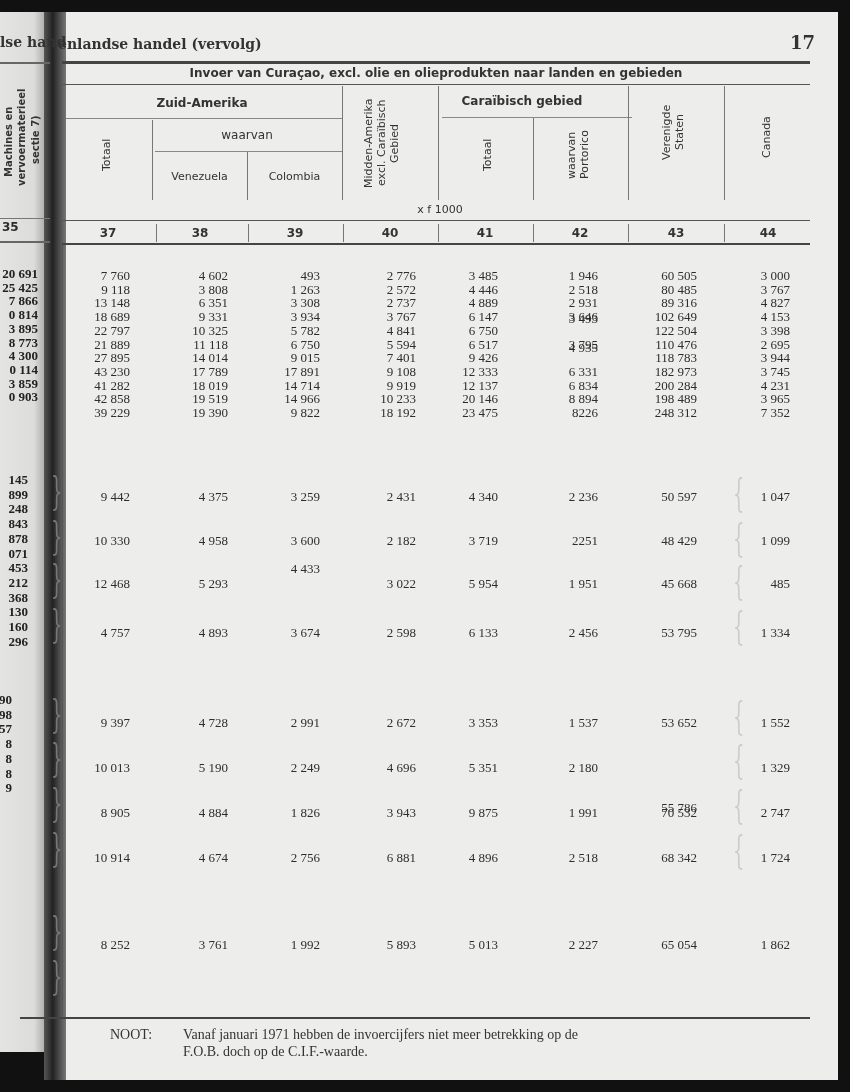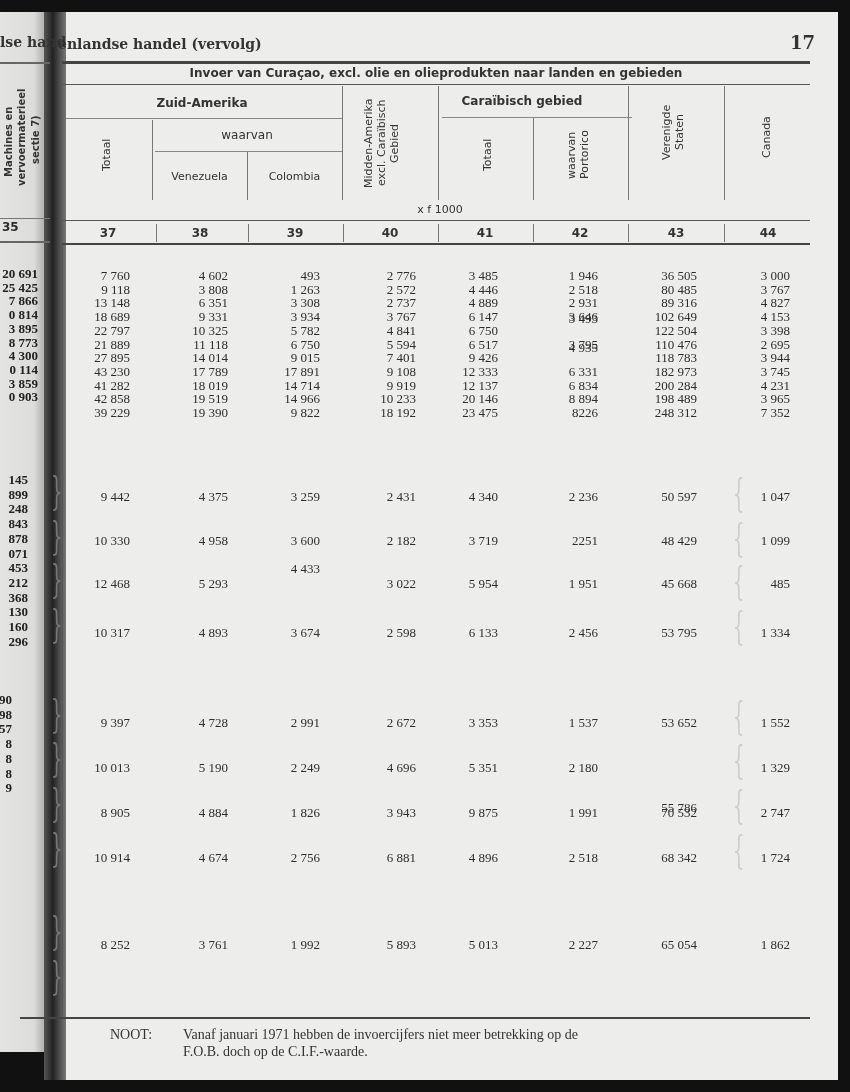--- a/index.html
+++ b/index.html
@@ -123,21 +123,21 @@
 
 <div class="vline" style="left:62px;top:245px;height:770px;background:#555;width:1px;"></div>
 
 <div id="body-rows">
     <div class="cell" style="top: 268px; left: 60px; width: 70px;">7 760</div>
     <div class="cell" style="top: 268px; left: 158px; width: 70px;">4 602</div>
     <div class="cell" style="top: 268px; left: 250px; width: 70px;">493</div>
     <div class="cell" style="top: 268px; left: 346px; width: 70px;">2 776</div>
     <div class="cell" style="top: 268px; left: 428px; width: 70px;">3 485</div>
     <div class="cell" style="top: 268px; left: 528px; width: 70px;">1 946</div>
-    <div class="cell" style="top: 268px; left: 627px; width: 70px;">36 505</div>
+    <div class="cell" style="top: 268px; left: 627px; width: 70px;">60 505</div>
     <div class="cell" style="top: 268px; left: 720px; width: 70px;">3 000</div>
     <div class="cell" style="top: 281.7px; left: 60px; width: 70px;">9 118</div>
     <div class="cell" style="top: 281.7px; left: 158px; width: 70px;">3 808</div>
     <div class="cell" style="top: 281.7px; left: 250px; width: 70px;">1 263</div>
     <div class="cell" style="top: 281.7px; left: 346px; width: 70px;">2 572</div>
     <div class="cell" style="top: 281.7px; left: 428px; width: 70px;">4 446</div>
     <div class="cell" style="top: 281.7px; left: 528px; width: 70px;">2 518</div>
     <div class="cell" style="top: 281.7px; left: 627px; width: 70px;">80 485</div>
     <div class="cell" style="top: 281.7px; left: 720px; width: 70px;">3 767</div>
     <div class="cell" style="top: 295.4px; left: 60px; width: 70px;">13 148</div>
@@ -229,21 +229,21 @@
     <div class="cell" style="top: 533px; left: 627px; width: 70px;">48 429</div>
     <div class="cell" style="top: 533px; left: 720px; width: 70px;">1 099</div>
     <div class="cell" style="top: 576px; left: 60px; width: 70px;">12 468</div>
     <div class="cell" style="top: 576px; left: 158px; width: 70px;">5 293</div>
     <div class="cell" style="top: 561px; left: 250px; width: 70px;">4 433</div>
     <div class="cell" style="top: 576px; left: 346px; width: 70px;">3 022</div>
     <div class="cell" style="top: 576px; left: 428px; width: 70px;">5 954</div>
     <div class="cell" style="top: 576px; left: 528px; width: 70px;">1 951</div>
     <div class="cell" style="top: 576px; left: 627px; width: 70px;">45 668</div>
     <div class="cell" style="top: 576px; left: 720px; width: 70px;">485</div>
-    <div class="cell" style="top: 625px; left: 60px; width: 70px;">10 317</div>
+    <div class="cell" style="top: 625px; left: 60px; width: 70px;">4 757</div>
     <div class="cell" style="top: 625px; left: 158px; width: 70px;">4 893</div>
     <div class="cell" style="top: 625px; left: 250px; width: 70px;">3 674</div>
     <div class="cell" style="top: 625px; left: 346px; width: 70px;">2 598</div>
     <div class="cell" style="top: 625px; left: 428px; width: 70px;">6 133</div>
     <div class="cell" style="top: 625px; left: 528px; width: 70px;">2 456</div>
     <div class="cell" style="top: 625px; left: 627px; width: 70px;">53 795</div>
     <div class="cell" style="top: 625px; left: 720px; width: 70px;">1 334</div>
     <div class="cell" style="top: 715px; left: 60px; width: 70px;">9 397</div>
     <div class="cell" style="top: 715px; left: 158px; width: 70px;">4 728</div>
     <div class="cell" style="top: 715px; left: 250px; width: 70px;">2 991</div>

